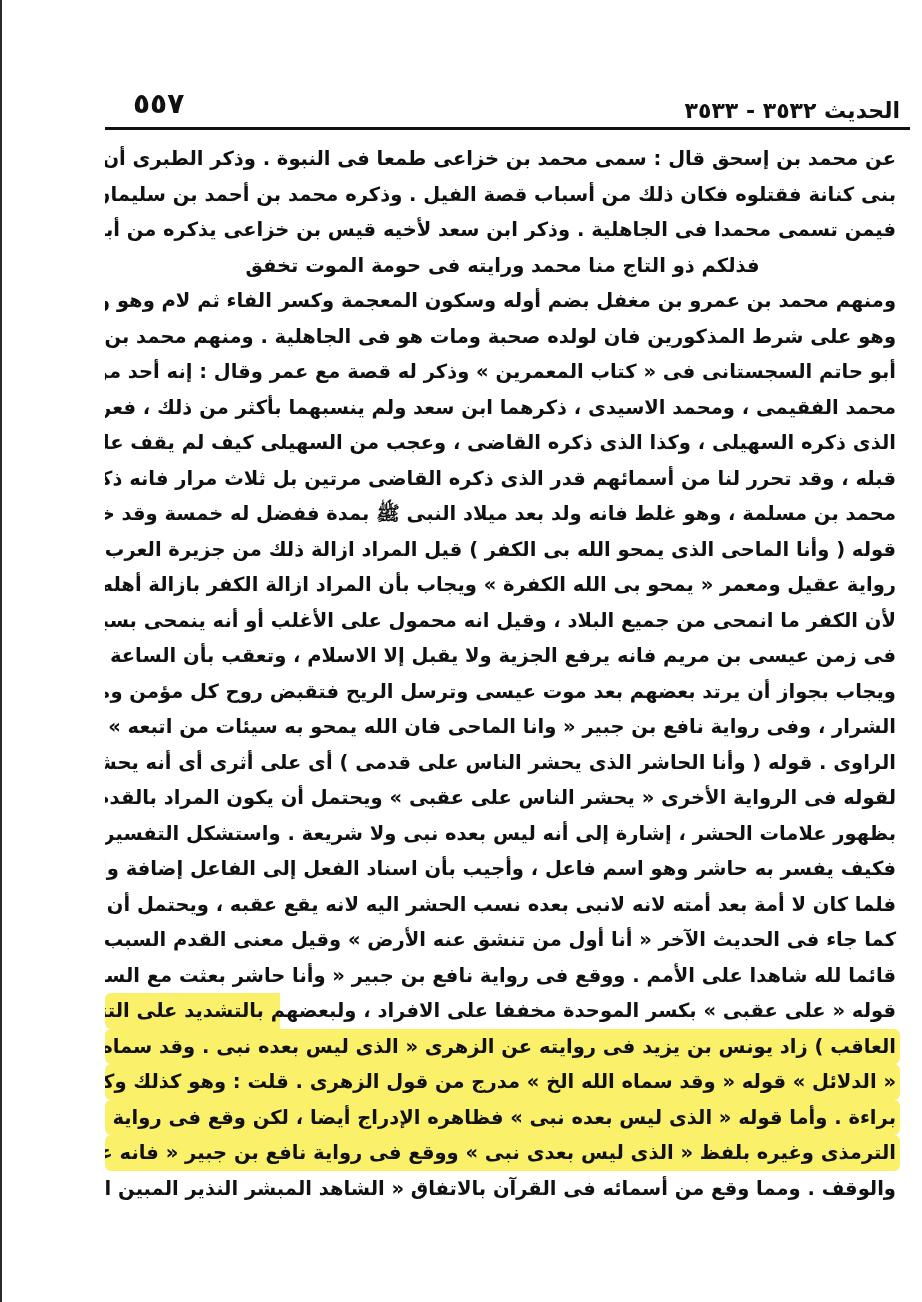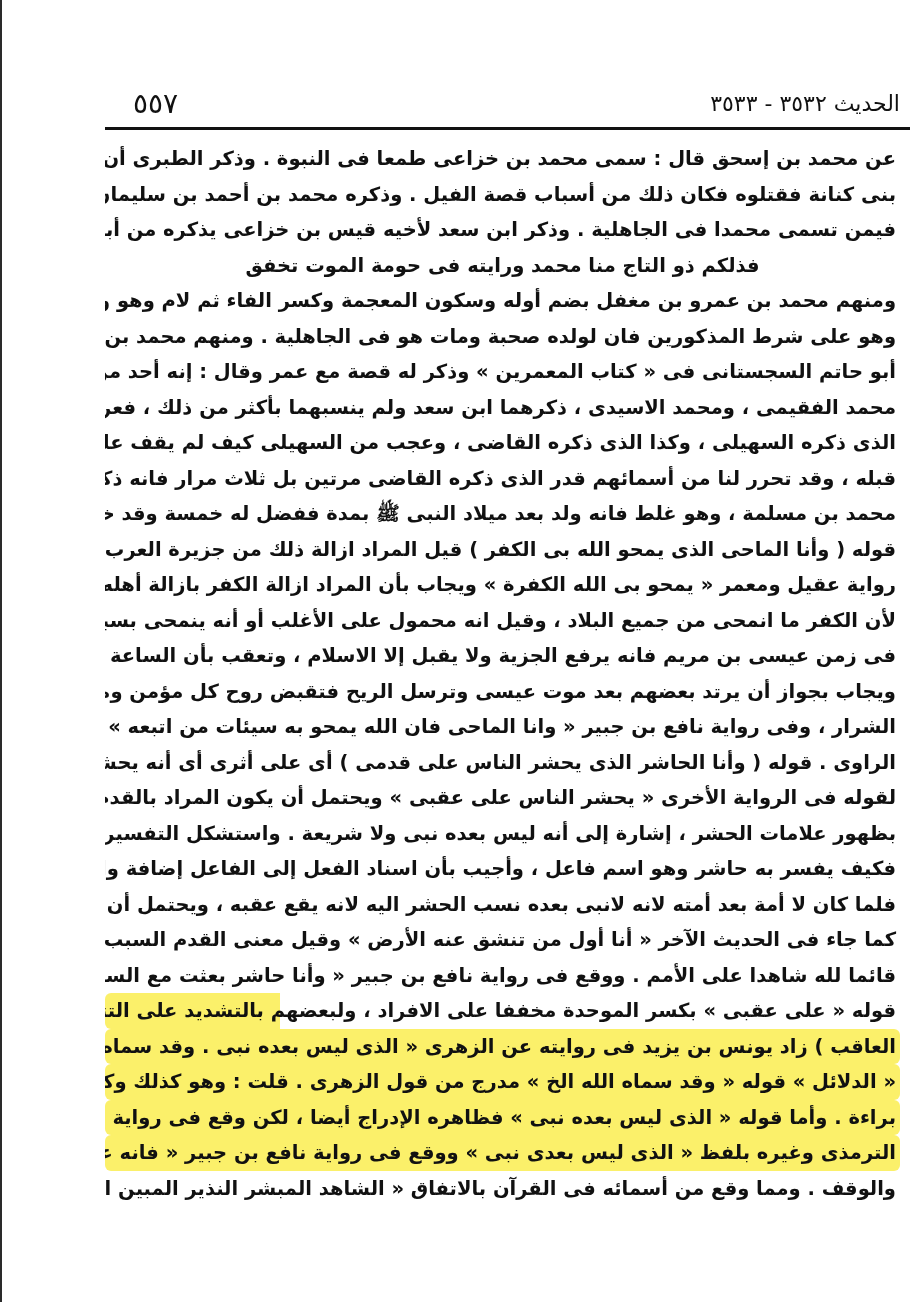--- a/index.html
+++ b/index.html
@@ -3,22 +3,22 @@
   <meta charset="utf-8">
   <style>
     html, body { margin: 0; padding: 0; }
     body {
       width: 922px; height: 1302px; background: #ffffff; position: relative; overflow: hidden;
       font-family: "DejaVu Sans", sans-serif; color: #111;
     }
     .left-edge { position: absolute; left: 0; top: 0; width: 2px; height: 1302px; background: #2a2a2a; }
     .page { position: absolute; left: 105px; top: 85px; width: 805px; }
     .header { position: relative; height: 40px; direction: rtl; }
-    .running-title { position: absolute; right: 10px; top: 6px; font-size: 22px; font-weight: normal; }
-    .page-number { position: absolute; left: 28px; top: 2px; font-size: 28px; font-weight: normal; }
+    .running-title { position: absolute; right: 10px; top: 13px; font-size: 22px; font-weight: bold; }
+    .page-number { position: absolute; left: 28px; top: 2px; font-size: 28px; font-weight: bold; }
     .rule { position: absolute; left: 0; top: 42px; width: 805px; height: 3px; background: #111; }
     .body-text { position: absolute; top: 56px; left: 0; width: 795px; direction: rtl; }
     .line {
       height: 35.5px; line-height: 35.5px; font-size: 19.5px; font-weight: bold;
       white-space: nowrap; text-align: justify; text-align-last: justify; overflow: hidden;
       padding: 0 4px;
     }
     .line.center { text-align: right; text-align-last: center; }
     .line.hl { background: #fbf06a; border-radius: 6px; }
     .line.hl-part { background: linear-gradient(to left, transparent 0%, transparent 78%, #fbf06a 78%); border-radius: 6px;}

